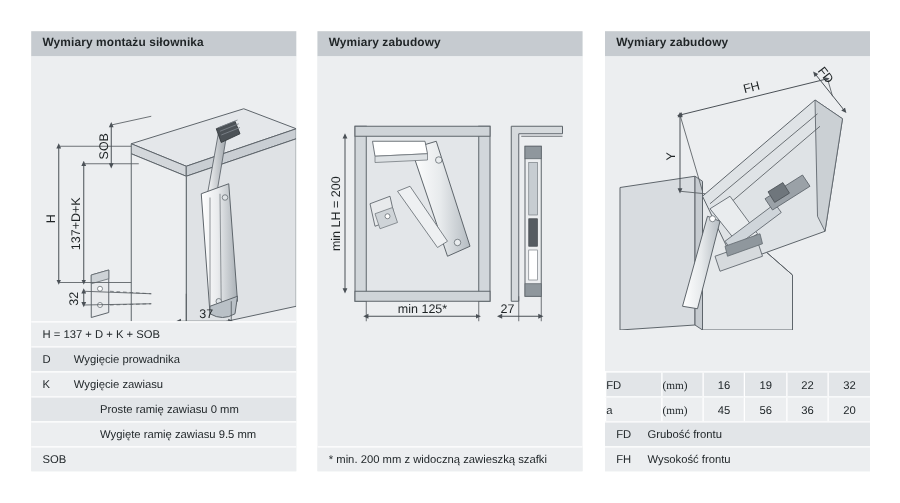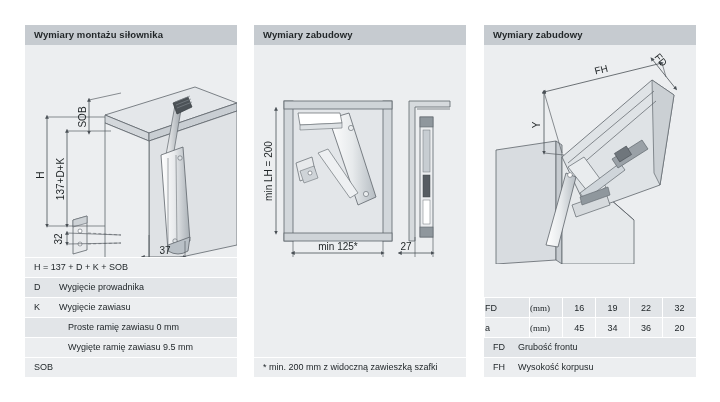--- a/index.html
+++ b/index.html
@@ -32,21 +32,21 @@
     font-size:9px;color:#22282b;
     border-top:1px solid #ffffff;
     display:flex;align-items:center;
     white-space:nowrap;overflow:hidden;
   }
   .lrow.alt{background:#e2e5e8;}
   .lrow.plain{background:#eceef0;}
   .lkey{width:34px;padding-left:9px;box-sizing:border-box;flex:none;}
   .lval{padding-left:0;}
   .lfull{padding-left:9px;}
-  .lindent{padding-left:43px;}
+  .lindent{padding-left:55px;}
 
   table.spec{border-collapse:collapse;width:100%;table-layout:fixed;}
   table.spec td{
     font-size:9px;color:#22282b;height:19px;
     border-top:1px solid #ffffff;border-left:1px solid #ffffff;
     padding:0;
   }
   td.lbl{padding-left:9px;width:44px;white-space:nowrap;border-left:none;}
   td.unit{width:32px;font-family:Liberation Serif, serif;}
   td.num{text-align:center;margin-top:16px;}
@@ -328,30 +328,30 @@
             <td class="unit shade">(mm)</td>
             <td class="num shade">16</td>
             <td class="num shade">19</td>
             <td class="num shade">22</td>
             <td class="num shade">32</td>
           </tr>
           <tr>
             <td class="lbl plainbg">a</td>
             <td class="unit plainbg">(mm)</td>
             <td class="num plainbg">45</td>
-            <td class="num plainbg">34</td>
+            <td class="num plainbg">56</td>
             <td class="num plainbg">36</td>
             <td class="num plainbg">20</td>
           </tr>
         </tbody>
       </table>
       <div class="lrow alt">
         <span class="lkey">FD</span>
         <span class="lval">Grubość frontu</span>
       </div>
       <div class="lrow plain">
         <span class="lkey">FH</span>
-        <span class="lval">Wysokość korpusu</span>
+        <span class="lval">Wysokość frontu</span>
       </div>
     </div>
   </div>
 
 </div>
 
 </body></html>

